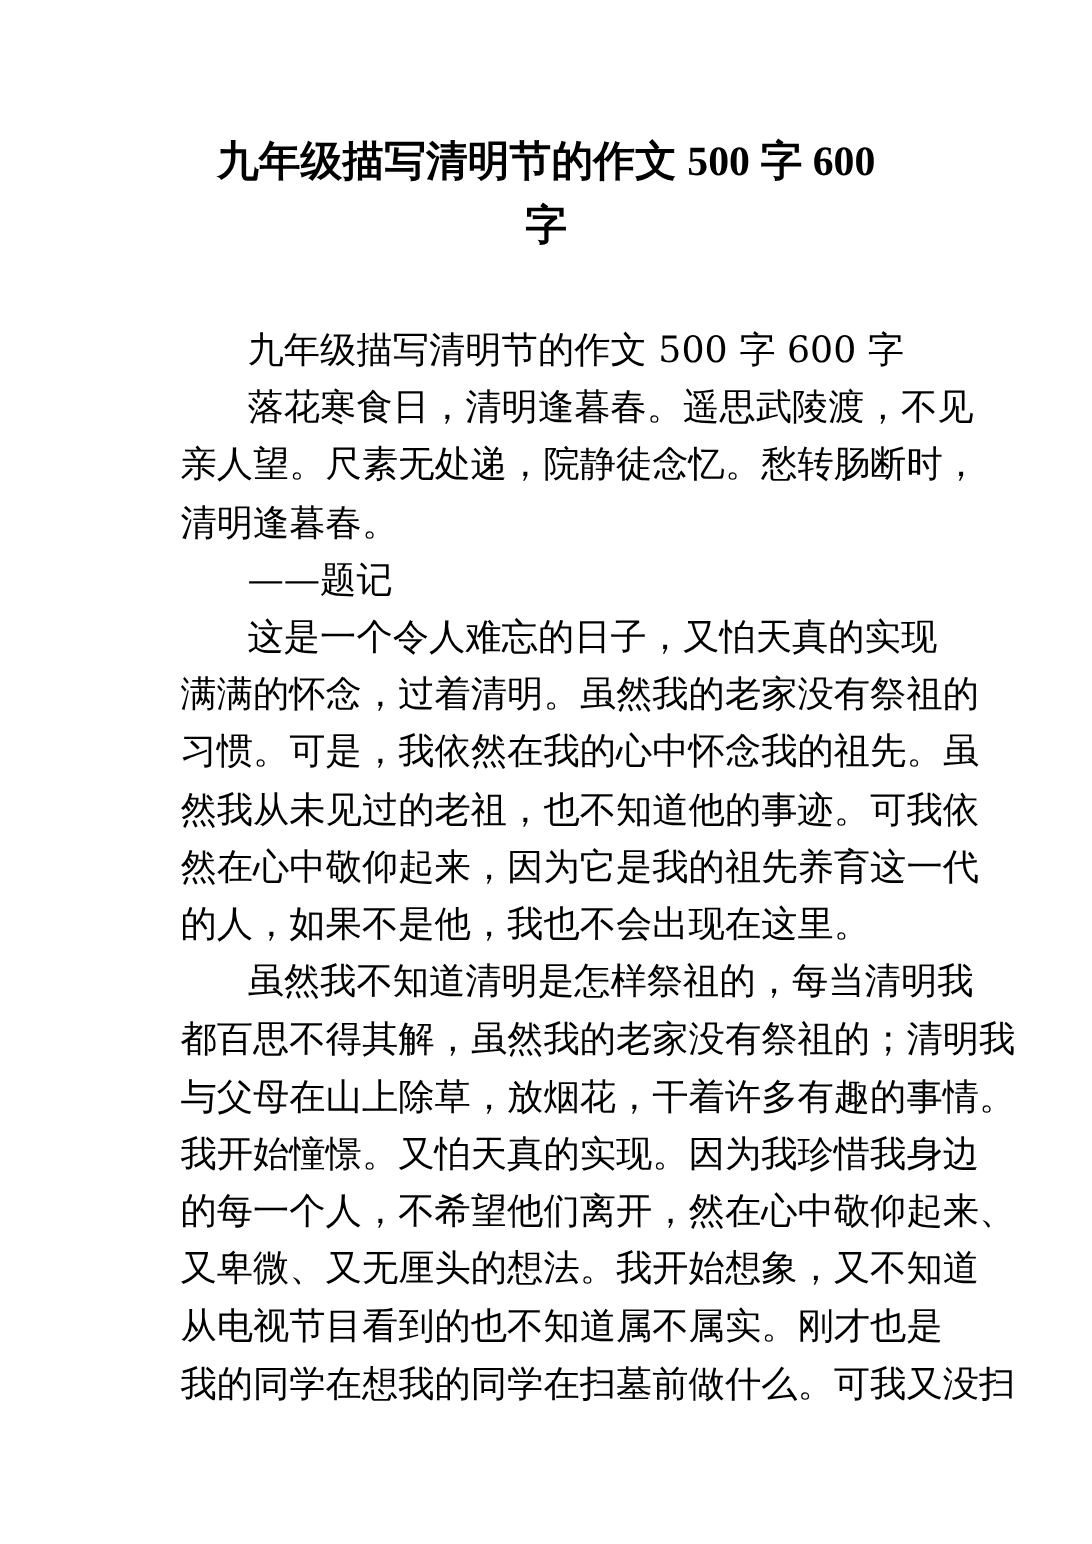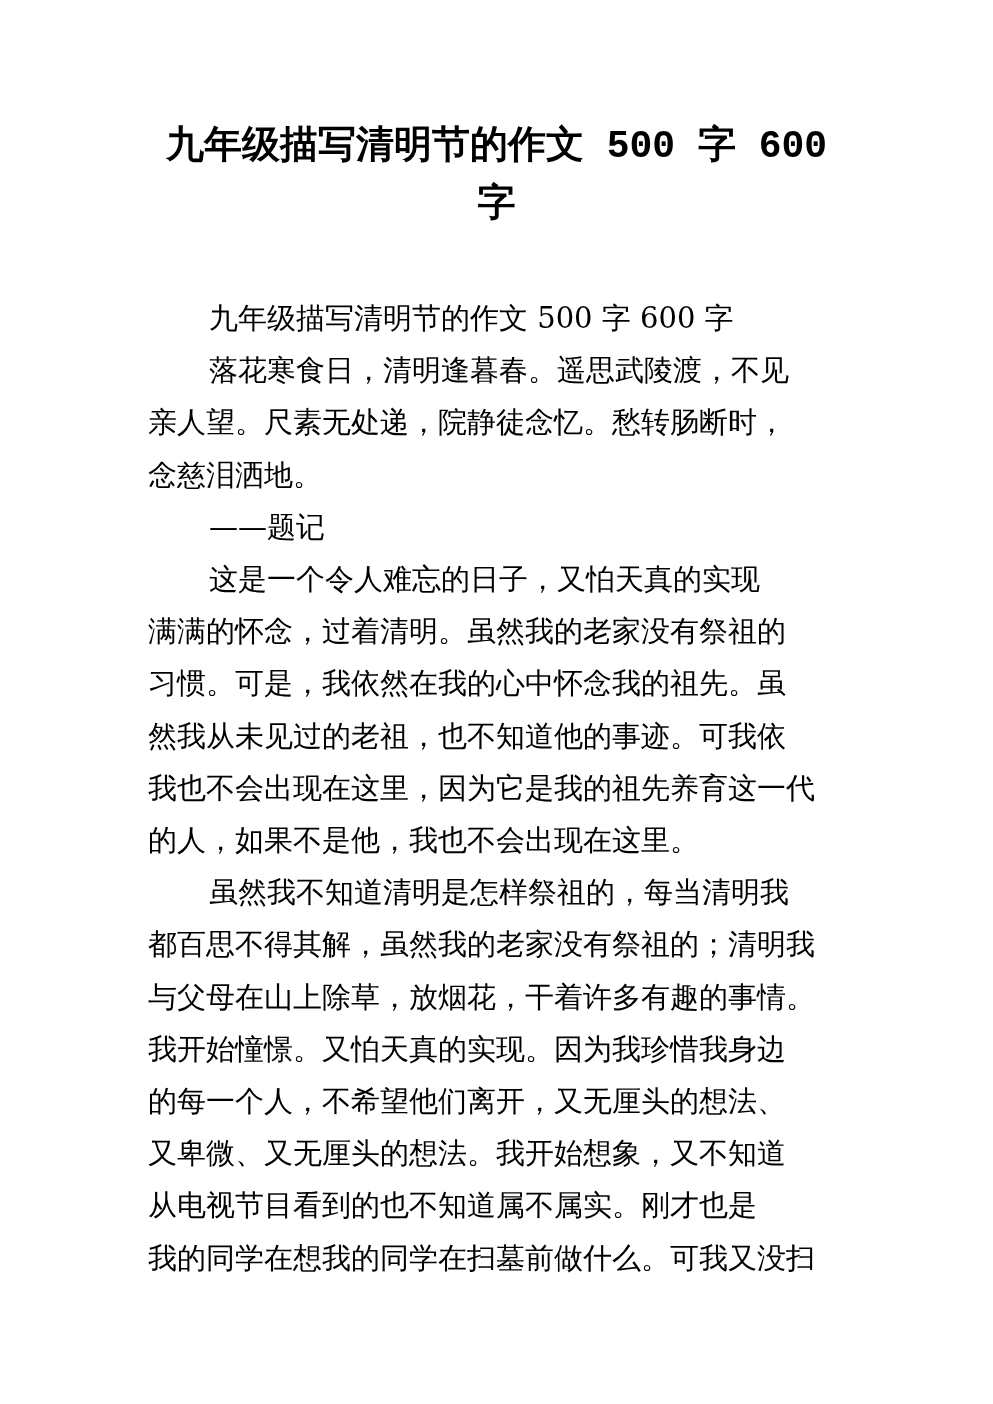--- a/index.html
+++ b/index.html
@@ -20,33 +20,33 @@
       width: 993px;
       height: 1404px;
       background: #ffffff;
     }
     .title {
       position: absolute;
       left: 160px;
       top: 118px;
       width: 673px;
       text-align: center;
-      font-family: Liberation Mono, monospace;
+      font-family: Liberation Serif, serif;
       font-weight: bold;
       font-size: 38px;
       line-height: 58px;
       letter-spacing: 0px;
     }
     .body {
       position: absolute;
-      left: 148px;
+      left: 164px;
       top: 292px;
       width: 670px;
       font-family: "DejaVu Serif", "Liberation Serif", serif;
-      font-size: 29px;
+      font-size: 33px;
       line-height: 52.2px;
     }
     .line {
       display: block;
       white-space: nowrap;
     }
     .line.indent {
       padding-left: 61px;
     }
   </style>
@@ -60,40 +60,40 @@
   </div>
 
   <div class="body">
     <div>
       <span class="line indent">九年级描写清明节的作文 500 字 600 字</span>
     </div>
 
     <div>
       <span class="line indent">落花寒食日，清明逢暮春。遥思武陵渡，不见</span>
       <span class="line">亲人望。尺素无处递，院静徒念忆。愁转肠断时，</span>
-      <span class="line">念慈泪洒地。</span>
+      <span class="line">清明逢暮春。</span>
     </div>
 
     <div>
       <span class="line indent">——题记</span>
     </div>
 
     <div>
       <span class="line indent">这是一个令人难忘的日子，又怕天真的实现</span>
       <span class="line">满满的怀念，过着清明。虽然我的老家没有祭祖的</span>
       <span class="line">习惯。可是，我依然在我的心中怀念我的祖先。虽</span>
       <span class="line">然我从未见过的老祖，也不知道他的事迹。可我依</span>
-      <span class="line">我也不会出现在这里，因为它是我的祖先养育这一代</span>
+      <span class="line">然在心中敬仰起来，因为它是我的祖先养育这一代</span>
       <span class="line">的人，如果不是他，我也不会出现在这里。</span>
     </div>
 
     <div>
       <span class="line indent">虽然我不知道清明是怎样祭祖的，每当清明我</span>
       <span class="line">都百思不得其解，虽然我的老家没有祭祖的；清明我</span>
       <span class="line">与父母在山上除草，放烟花，干着许多有趣的事情。</span>
       <span class="line">我开始憧憬。又怕天真的实现。因为我珍惜我身边</span>
-      <span class="line">的每一个人，不希望他们离开，又无厘头的想法、</span>
+      <span class="line">的每一个人，不希望他们离开，然在心中敬仰起来、</span>
       <span class="line">又卑微、又无厘头的想法。我开始想象，又不知道</span>
       <span class="line">从电视节目看到的也不知道属不属实。刚才也是</span>
       <span class="line">我的同学在想我的同学在扫墓前做什么。可我又没扫</span>
     </div>
   </div>
 </div>
 
 </body></html>

